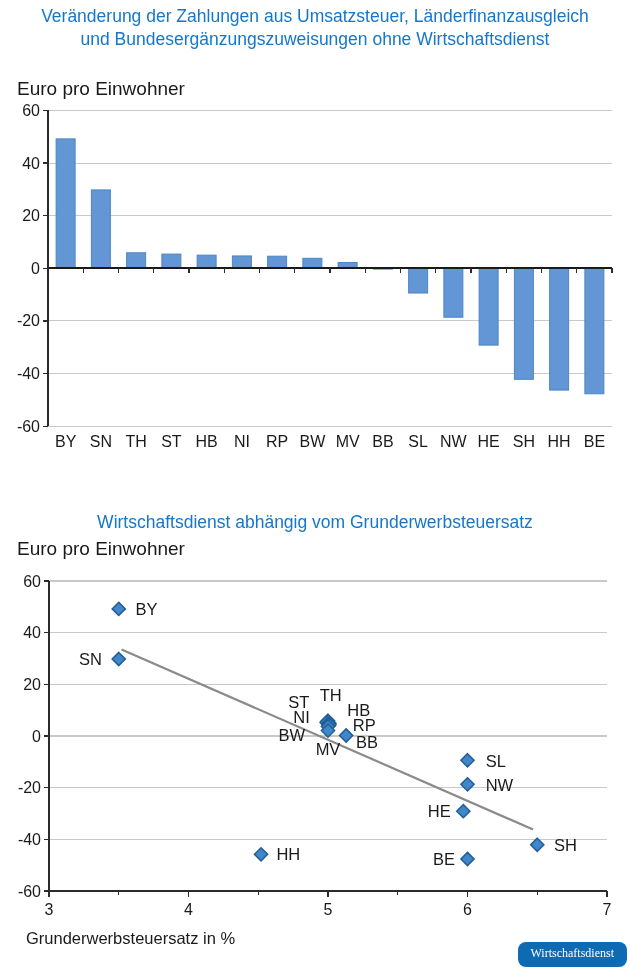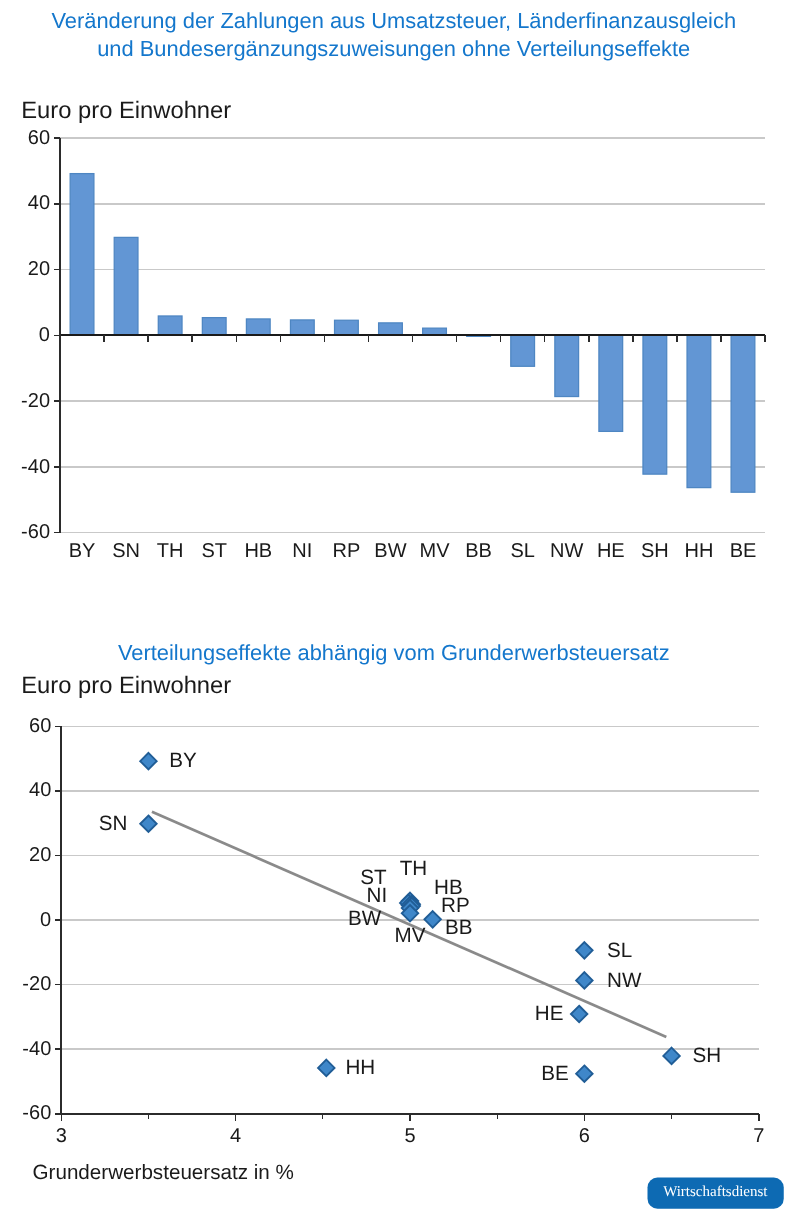--- a/index.html
+++ b/index.html
@@ -29,21 +29,21 @@
     font-family:"Liberation Serif", serif; font-size:12px;
   }
 </style>
 </head>
 <body>
 
 <div class="stage">
 
   <div class="chart-title" id="bar-title" style="color: rgb(20, 119, 204);">
     <span>Veränderung der Zahlungen aus Umsatzsteuer, Länderfinanzausgleich</span>
-    <span>und Bundesergänzungszuweisungen ohne Verteilungseffekte</span>
+    <span>und Bundesergänzungszuweisungen ohne Wirtschaftsdienst</span>
   </div>
 
   <div class="unit-label" id="bar-unit">Euro pro Einwohner</div>
 
   <svg id="plot-svg" width="630" height="974" viewBox="0 0 630 974">
       <line x1="48" y1="426.13" x2="612" y2="426.13" stroke="#c9c9c9" stroke-width="1.1" shape-rendering="crispEdges"></line>
       <line x1="48" y1="373.52" x2="612" y2="373.52" stroke="#c9c9c9" stroke-width="1.1" shape-rendering="crispEdges"></line>
       <line x1="48" y1="320.91" x2="612" y2="320.91" stroke="#c9c9c9" stroke-width="1.1" shape-rendering="crispEdges"></line>
       <line x1="48" y1="215.69" x2="612" y2="215.69" stroke="#c9c9c9" stroke-width="1.1" shape-rendering="crispEdges"></line>
       <line x1="48" y1="163.08" x2="612" y2="163.08" stroke="#c9c9c9" stroke-width="1.1" shape-rendering="crispEdges"></line>
@@ -177,21 +177,21 @@
       <text x="367.06000000000006" y="742.4583333333334" text-anchor="middle" dominant-baseline="central" font-size="16.5" fill="#1a1a1a">BB</text>
       <text x="485.635" y="760.5416666666666" text-anchor="start" dominant-baseline="central" font-size="16.5" fill="#1a1a1a">SL</text>
       <text x="485.635" y="784.5666666666667" text-anchor="start" dominant-baseline="central" font-size="16.5" fill="#1a1a1a">NW</text>
       <text x="450.76" y="811.175" text-anchor="end" dominant-baseline="central" font-size="16.5" fill="#1a1a1a">HE</text>
       <text x="553.99" y="844.7583333333333" text-anchor="start" dominant-baseline="central" font-size="16.5" fill="#1a1a1a">SH</text>
       <text x="276.385" y="854.3166666666666" text-anchor="start" dominant-baseline="central" font-size="16.5" fill="#1a1a1a">HH</text>
       <text x="454.945" y="859.225" text-anchor="end" dominant-baseline="central" font-size="16.5" fill="#1a1a1a">BE</text>
     </svg>
 
   <div class="chart-title" id="scatter-title" style="color: rgb(20, 119, 204);">
-    <span>Verteilungseffekte abhängig vom Grunderwerbsteuersatz</span>
+    <span>Wirtschaftsdienst abhängig vom Grunderwerbsteuersatz</span>
   </div>
 
   <div class="unit-label" id="scatter-unit">Euro pro Einwohner</div>
 
   <div class="x-axis-title">Grunderwerbsteuersatz in %</div>
 
   <div class="badge" style="background: rgb(13, 106, 179); color: rgb(255, 255, 255);">
     <span>Wirtschaftsdienst</span>
   </div>
 

